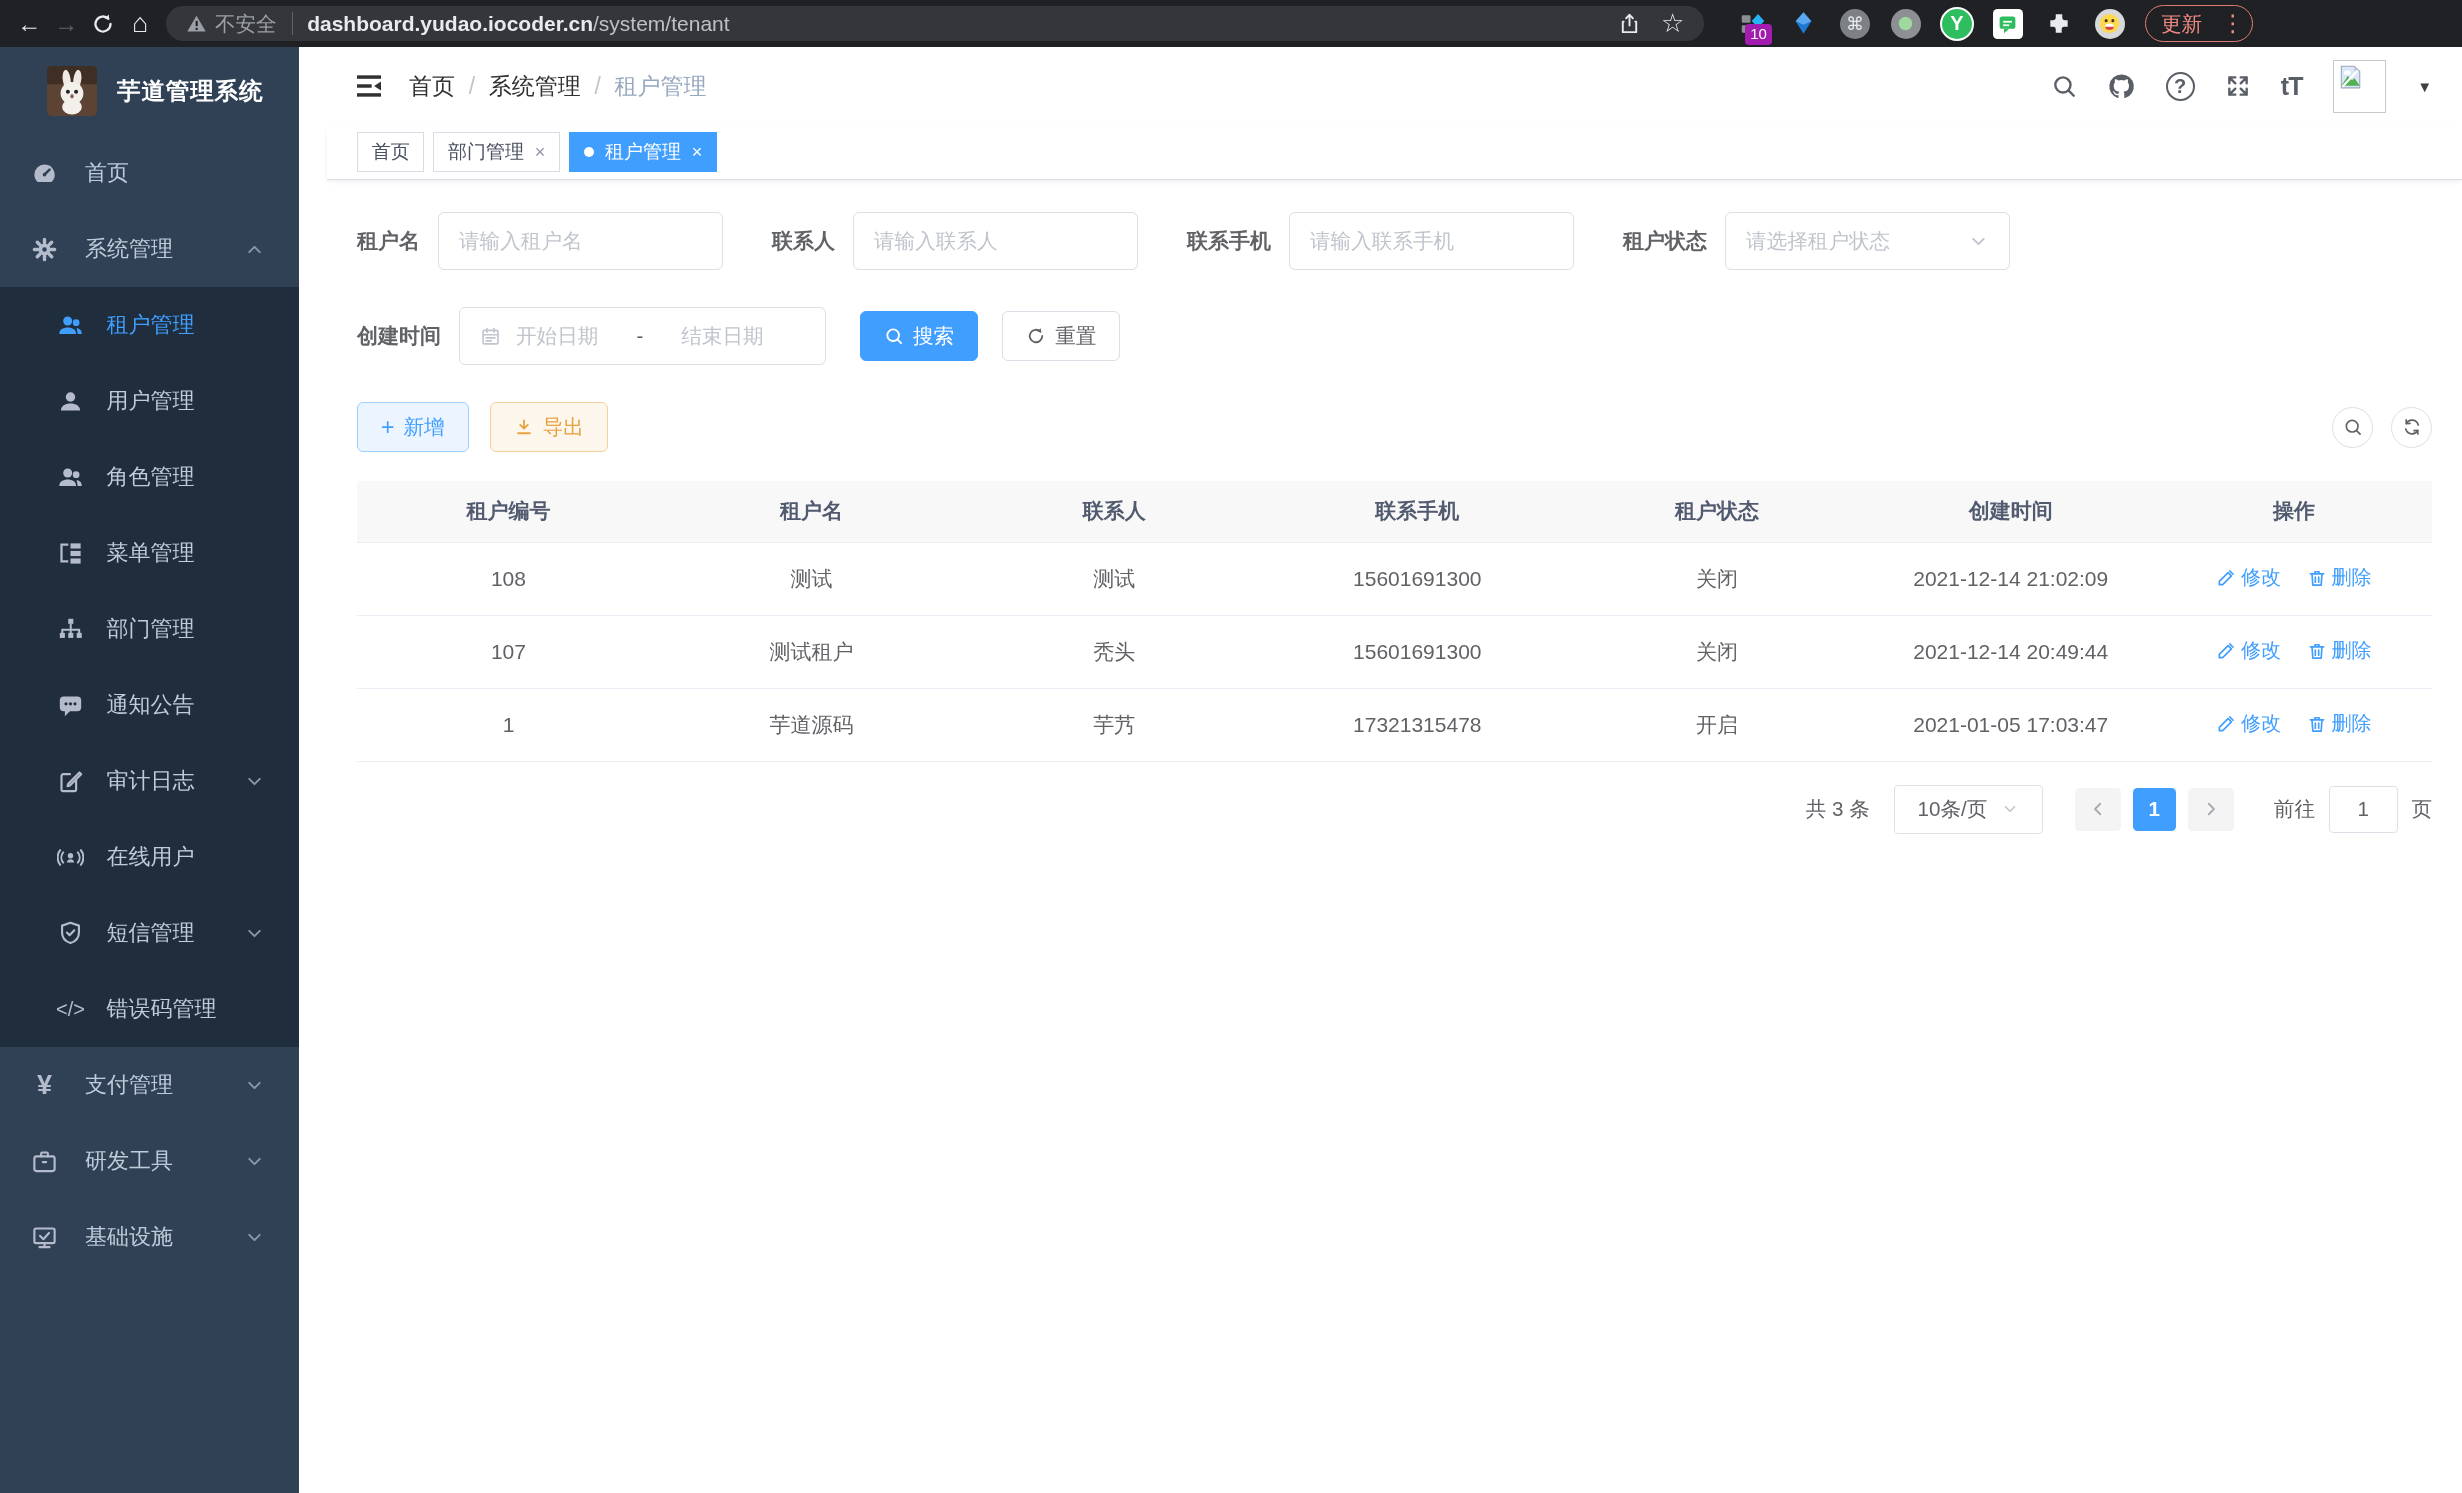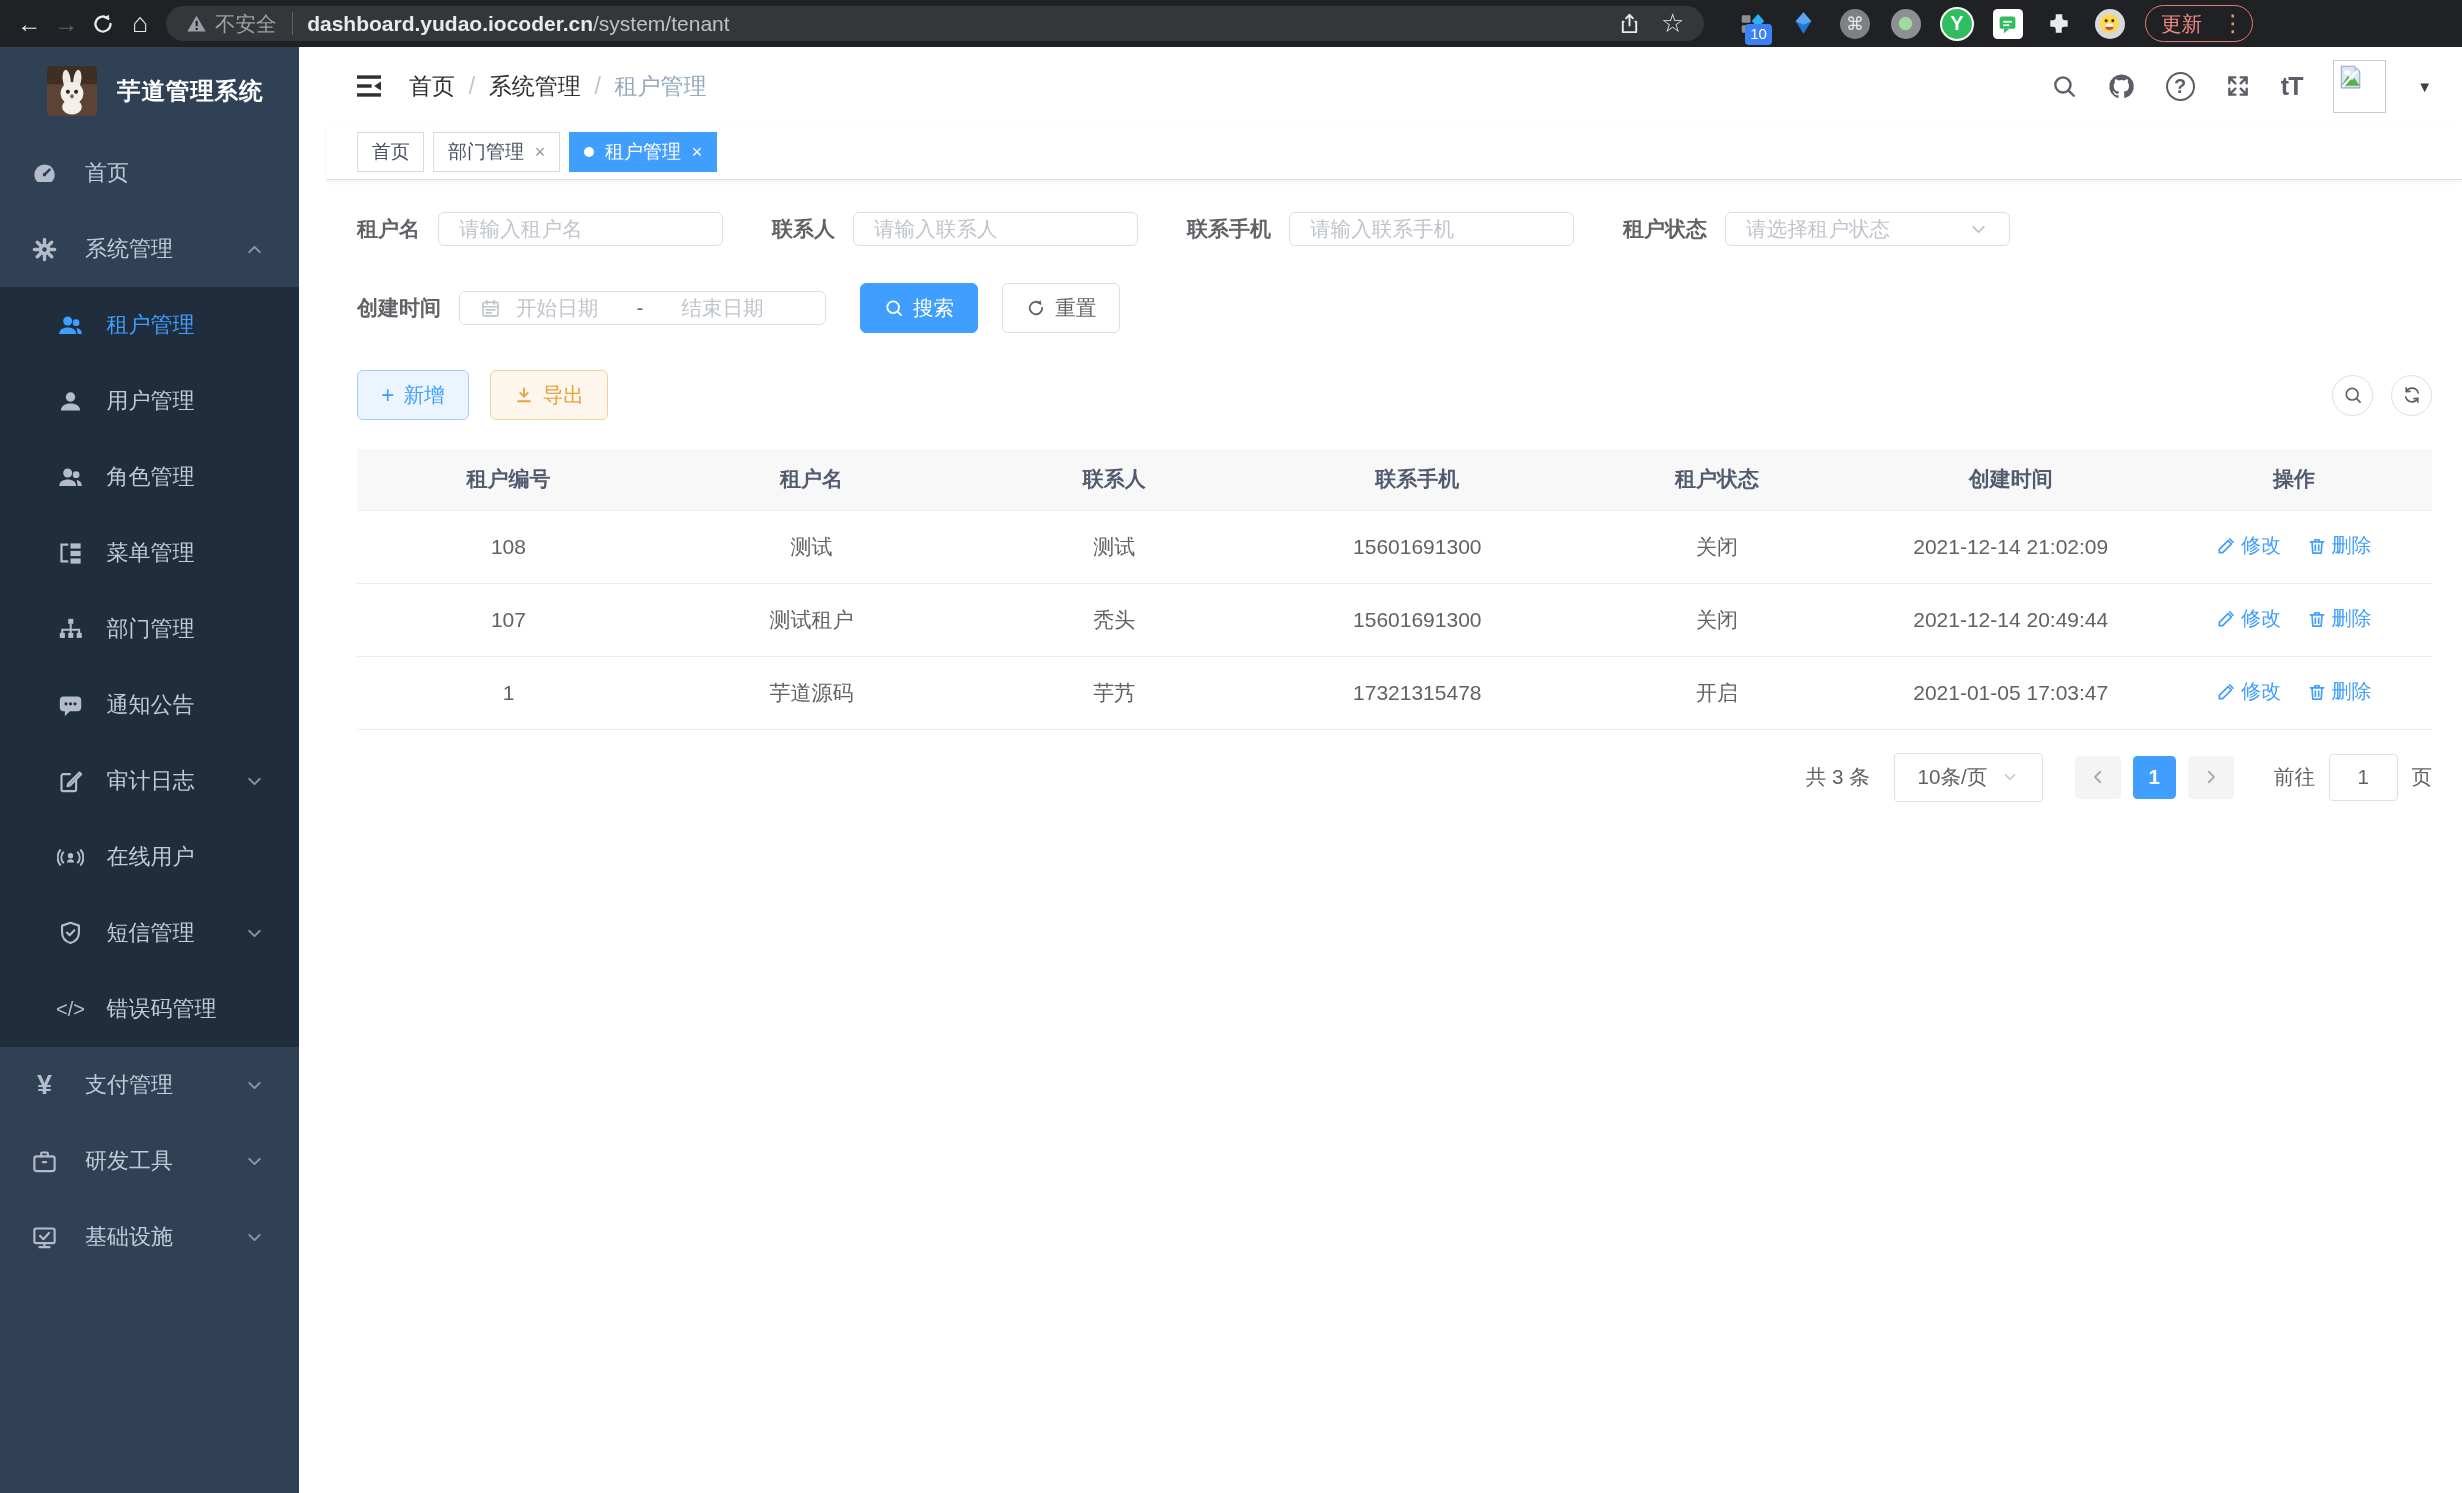--- a/index.html
+++ b/index.html
@@ -14,21 +14,21 @@
   .addr-pill { height:35px; background:#35363a; border-radius:17.5px; display:flex; align-items:center;
     margin:0 10.7px 0 7.6px; padding:0 20px; width:1538px; }
   .addr-pill .sec-label { color:#9aa0a6; font-size:20.6px; margin:0 10.7px 0 7.6px; }
   .addr-divider { width:1.5px; height:23px; background:#5f6368; margin:0 13.7px 0 4.6px; }
   .addr-url { font-size:21px; color:#e8eaed; white-space:nowrap; }
   .addr-url .path { color:#bdc1c6; }
   .addr-actions { margin-left:auto; display:flex; align-items:center; gap:20px; color:#e8eaed; }
   .ext-row { display:flex; align-items:center; gap:17px; margin-left:21px; }
   .ext { width:34px; height:34px; display:flex; align-items:center; justify-content:center; position:relative; flex:0 0 auto; }
   .ext .circle { width:30px; height:30px; border-radius:50%; display:flex; align-items:center; justify-content:center; }
-  .badge { position:absolute; bottom:-4.6px; left:9px; background:#3b82f6; color:#fff; font-size:15px;
+  .badge { position:absolute; bottom:-4.6px; left:9px; background:#a21caf; color:#fff; font-size:15px;
     padding:0.8px 5.3px; border-radius:3.8px; line-height:20px; }
   .update-pill { margin-left:18px; border:1.5px solid #e07b73; border-radius:20px; height:37px;
     display:flex; align-items:center; gap:19px; padding:0 7.6px 0 15px; color:#f28b82; font-size:20.6px;font-family:Liberation Mono, monospace; }
   .kebab { font-size:23px; color:#f28b82; letter-spacing:0; }
 
   
   .app { display:flex; height:1447px;gap:28px; }
   .sidebar { width:299px; background:#304156; color:#bfcbd9; flex:0 0 auto; display:flex; flex-direction:column; }
   .logo-row { height:88px; display:flex; align-items:center; padding-left:47px; gap:20px; }
   .logo-img { width:50px; height:50px; border-radius:4.6px; overflow:hidden; flex:0 0 auto; }
@@ -64,21 +64,21 @@
   .tab.active { background:#409eff; border-color:#409eff; color:#fff; }
   .tab.active .x { color:#fff; }
   .dot { width:10.7px; height:10.7px; border-radius:50%; background:#fff; }
 
   .content { padding:32px 30px 0 30px; }
 
   
   .f-row { display:flex; align-items:center; margin-bottom:37px; }
   .f-group { display:flex; align-items:center; margin-right:49px; }
   .f-label { font-size:21px; color:#606266; font-weight:bold; margin-right:18px; white-space:nowrap; }
-  .f-input { width:285px; height:34px; border:1.5px solid #dcdfe6; border-radius:6px; background:#fff;
+  .f-input { width:285px; height:58px; border:1.5px solid #dcdfe6; border-radius:6px; background:#fff;
     display:flex; align-items:center; padding:0 20px; font-size:20.6px; color:#c0c4cc; }
   .f-input input { border:none; outline:none; width:100%; font-size:20.6px; color:#303133;
     font-family:"Liberation Sans","DejaVu Sans",sans-serif; }
   .f-input input::placeholder { color:#c0c4cc; }
   .f-select { width:285px; justify-content:space-between; cursor:pointer; }
   .date-range { width:367px; gap:15px; color:#c0c4cc; }
   .date-range .d-sep { color:#606266; }
   .btn { height:50px; border-radius:6px; border:1.5px solid #dcdfe6; background:#fff; display:inline-flex;
     align-items:center; gap:9px; padding:0 23px; font-size:20.6px; color:#606266; cursor:pointer;
     font-family:inherit; }

